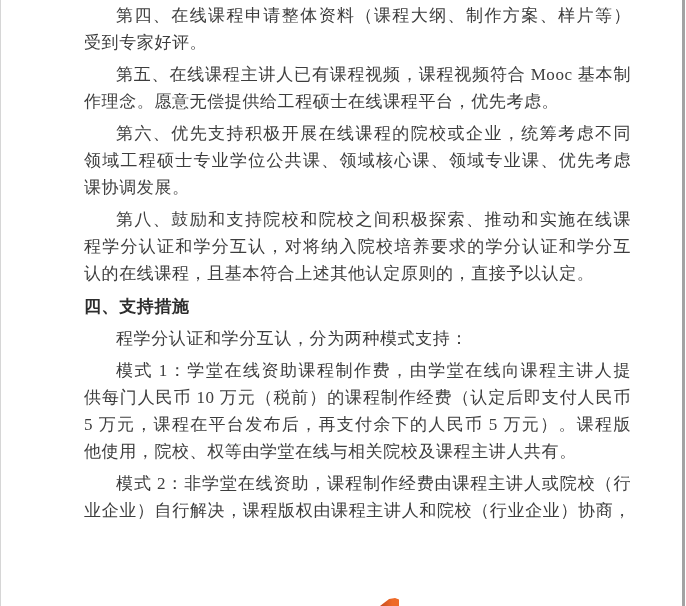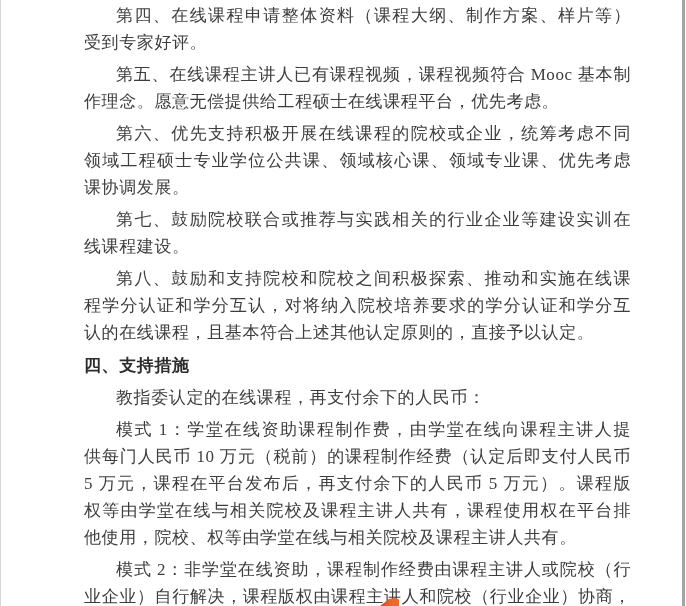--- a/index.html
+++ b/index.html
@@ -84,39 +84,34 @@
     <div class="para body">
       <div class="line indent fill">第五、在线课程主讲人已有课程视频，课程视频符合 Mooc 基本制</div>
       <div class="line">作理念。愿意无偿提供给工程硕士在线课程平台，优先考虑。</div>
     </div>
     <div class="para body">
       <div class="line indent fill">第六、优先支持积极开展在线课程的院校或企业，统筹考虑不同</div>
       <div class="line fill">领域工程硕士专业学位公共课、领域核心课、领域专业课、优先考虑</div>
       <div class="line">课协调发展。</div>
     </div>
     <div class="para body">
-      <div class="line indent fill">第七、鼓励院校联合或推荐与实践相关的行业企业等建设实训在</div>
-      <div class="line">线课程建设。</div>
-    </div>
-    <div class="para body">
       <div class="line indent fill">第八、鼓励和支持院校和院校之间积极探索、推动和实施在线课</div>
       <div class="line fill">程学分认证和学分互认，对将纳入院校培养要求的学分认证和学分互</div>
       <div class="line">认的在线课程，且基本符合上述其他认定原则的，直接予以认定。</div>
     </div>
     <div class="para heading">
       <div class="line">四、支持措施</div>
     </div>
     <div class="para body">
-      <div class="line indent">教指委认定的在线课程，再支付余下的人民币：</div>
+      <div class="line indent">程学分认证和学分互认，分为两种模式支持：</div>
     </div>
     <div class="para body">
       <div class="line indent fill">模式 1：学堂在线资助课程制作费，由学堂在线向课程主讲人提</div>
       <div class="line fill">供每门人民币 10 万元（税前）的课程制作经费（认定后即支付人民币</div>
       <div class="line fill">5 万元，课程在平台发布后，再支付余下的人民币 5 万元）。课程版</div>
-      <div class="line fill">权等由学堂在线与相关院校及课程主讲人共有，课程使用权在平台排</div>
       <div class="line">他使用，院校、权等由学堂在线与相关院校及课程主讲人共有。</div>
     </div>
     <div class="para body">
       <div class="line indent fill">模式 2：非学堂在线资助，课程制作经费由课程主讲人或院校（行</div>
       <div class="line fill">业企业）自行解决，课程版权由课程主讲人和院校（行业企业）协商，</div>
     </div>
   </div>
 
 <div class="red-mark"></div>
 

